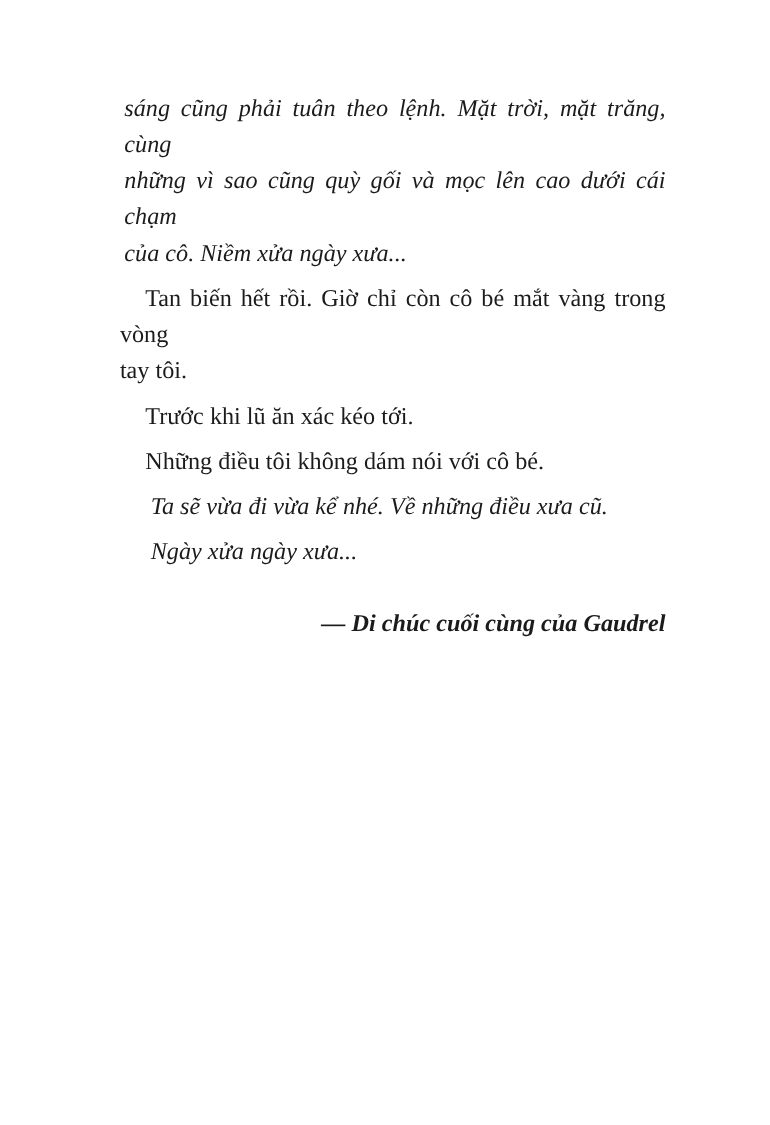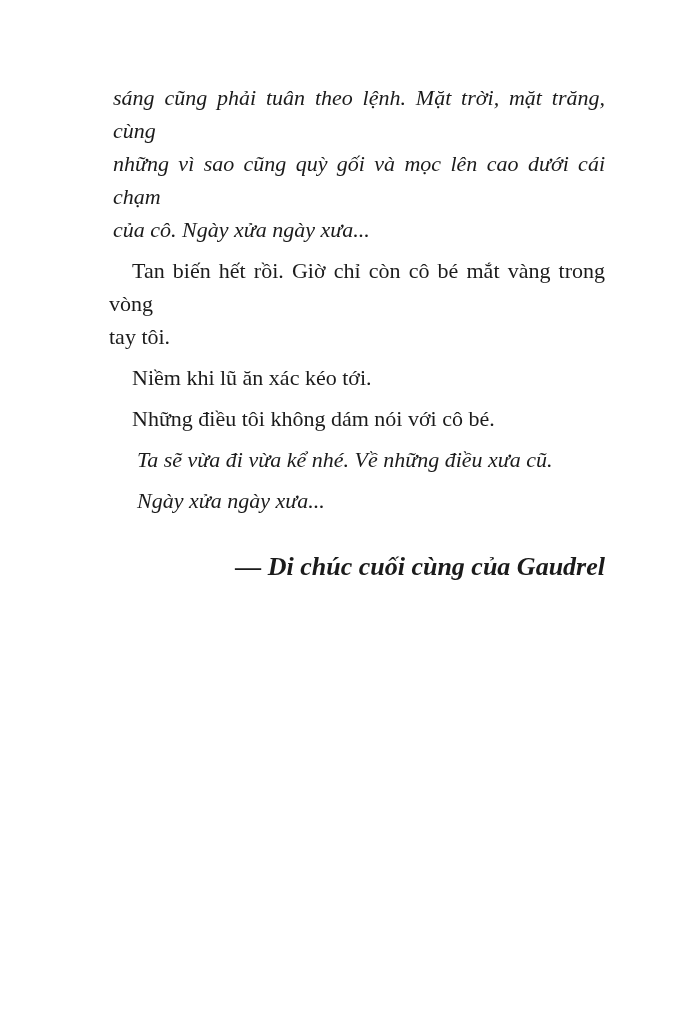--- a/index.html
+++ b/index.html
@@ -35,21 +35,21 @@
   .para.body .line:first-child { text-indent: 23px; }
   .para.quote {
     margin-left: 44px;
     font-style: italic;
   }
   .para.attribution {
     margin-top: 33px;
     text-align: right;
     font-style: italic;
     font-weight: 700;
-    font-size: 26px;
+    font-size: 22px;
   }
   
   .signature {
     position: absolute;
     left: 428px; top: 933px;
     width: 185px;
     text-align: center;
     font-family: "DejaVu Serif", serif;
     font-style: italic;
     font-size: 20px;
@@ -92,28 +92,28 @@
 </style>
 </head>
 <body>
 
 <div class="page">
 
   <div class="content" id="paragraphs">
       <div class="para quote-continued">
         <div class="line just">sáng cũng phải tuân theo lệnh. Mặt trời, mặt trăng, cùng</div>
         <div class="line just">những vì sao cũng quỳ gối và mọc lên cao dưới cái chạm</div>
-        <div class="line">của cô. Ngày xửa ngày xưa...</div>
+        <div class="line">của cô. Niềm xửa ngày xưa...</div>
       </div>
       <div class="para body">
         <div class="line just">Tan biến hết rồi. Giờ chỉ còn cô bé mắt vàng trong vòng</div>
         <div class="line">tay tôi.</div>
       </div>
       <div class="para body">
-        <div class="line">Niềm khi lũ ăn xác kéo tới.</div>
+        <div class="line">Trước khi lũ ăn xác kéo tới.</div>
       </div>
       <div class="para body">
         <div class="line">Những điều tôi không dám nói với cô bé.</div>
       </div>
       <div class="para quote">
         <div class="line">Ta sẽ vừa đi vừa kể nhé. Về những điều xưa cũ.</div>
       </div>
       <div class="para quote">
         <div class="line">Ngày xửa ngày xưa...</div>
       </div>

